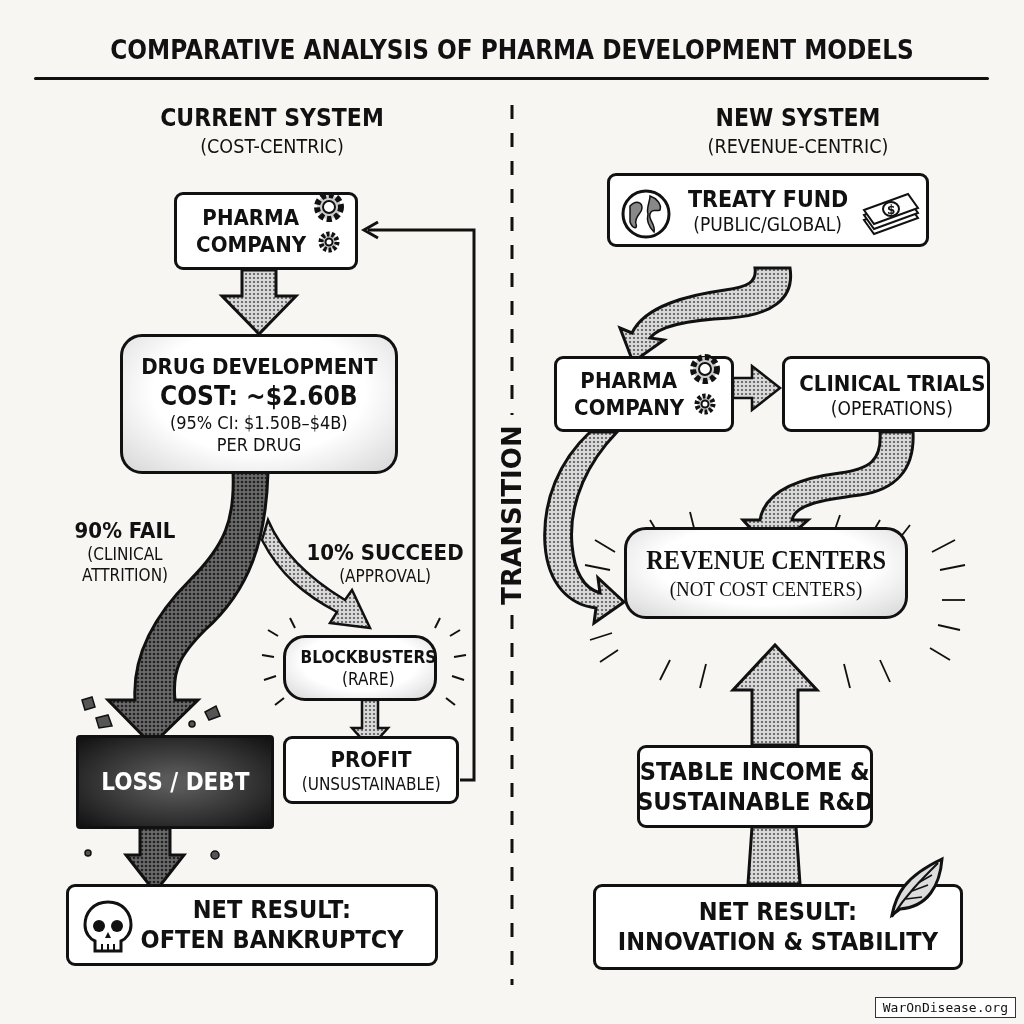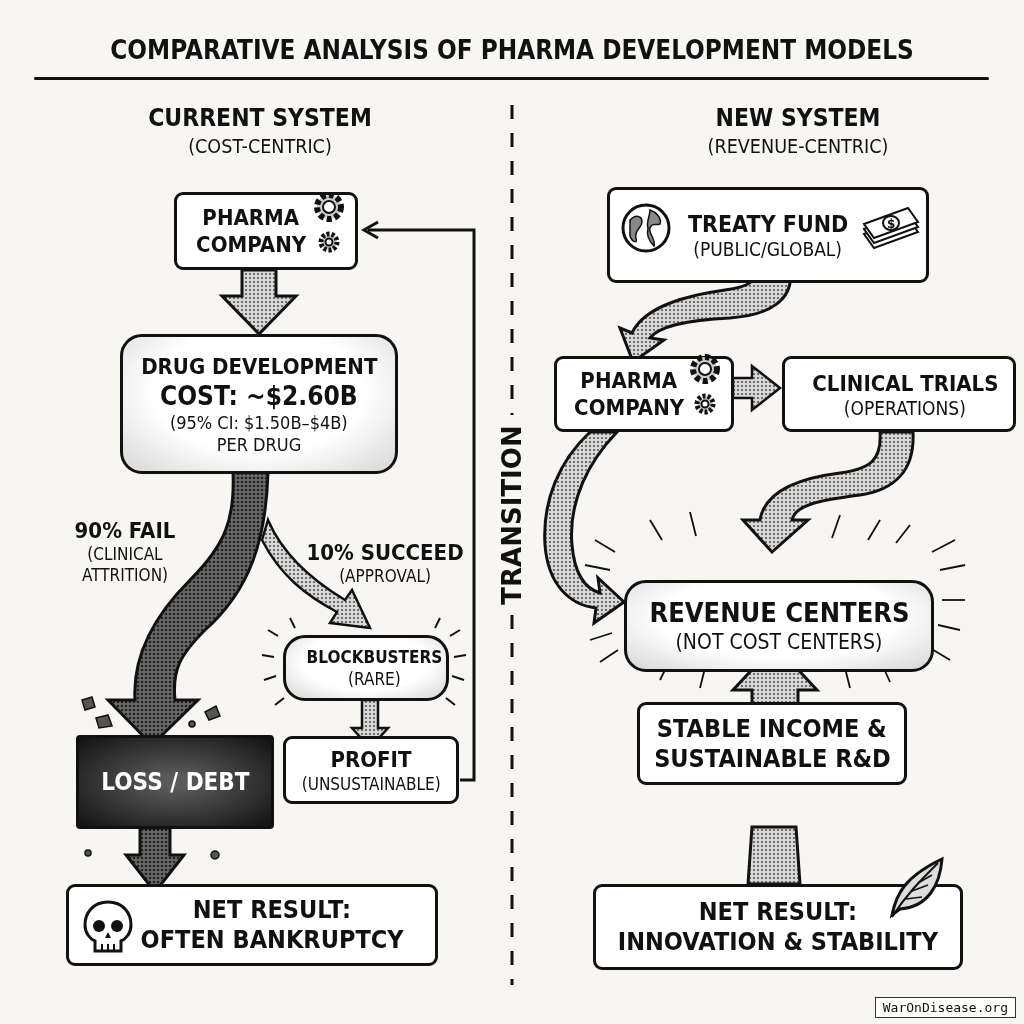--- a/index.html
+++ b/index.html
@@ -135,21 +135,21 @@
   </g>
 
   <path d="M752 745 V690 H733 L775 645 L817 690 H798 V745 Z" fill="url(#dots)" stroke="#111" stroke-width="3"></path>
 
   <path d="M752 827 H796 L800 884 H748 Z" fill="url(#dots)" stroke="#111" stroke-width="3"></path>
 </svg>
 
 <div class="abs title">COMPARATIVE ANALYSIS OF PHARMA DEVELOPMENT MODELS</div>
 <div class="abs title-rule"></div>
 
-<div class="abs" style="left:60px; width:400px; top:103px;">
+<div class="abs" style="left:72px; width:400px; top:103px;">
   <div class="col-head">CURRENT SYSTEM</div>
   <div class="col-sub">(COST-CENTRIC)</div>
 </div>
 
 <div class="abs" style="left:598px; width:400px; top:103px;">
   <div class="col-head">NEW SYSTEM</div>
   <div class="col-sub">(REVENUE-CENTRIC)</div>
 </div>
 
 <div class="box" style="left:174px; top:192px; width:184px; height:78px;">
@@ -176,21 +176,21 @@
   <div class="big">90% FAIL</div>
   <div class="small">(CLINICAL</div>
   <div class="small">ATTRITION)</div>
 </div>
 
 <div class="lbl" style="left:290px; width:190px; top:540px;">
   <div class="big">10% SUCCEED</div>
   <div class="small">(APPROVAL)</div>
 </div>
 
-<div class="box stone" style="left:283px; top:635px; width:166px; height:66px;padding-left:16px;">
+<div class="box stone" style="left:283px; top:635px; width:154px; height:66px;padding-left:16px;">
   <div class="l2" style="font-weight:bold;">BLOCKBUSTERS</div>
   <div class="l2">(RARE)</div>
 </div>
 
 <div class="box" style="left:283px; top:736px; width:176px; height:68px;">
   <div class="l1">PROFIT</div>
   <div class="l2">(UNSUSTAINABLE)</div>
 </div>
 
 <div class="box dark-stone" style="left:52px; top:735px; width:198px; height:94px; border-radius:4px;">
@@ -208,21 +208,21 @@
     <line x1="33" y1="45" x2="33" y2="52" stroke="#111" stroke-width="2"></line>
   </svg>
   <div class="l1" style="font-size:25px; line-height:30px; margin-left:40px;">NET RESULT:</div>
   <div class="l1" style="font-size:25px; line-height:30px; margin-left:40px;">OFTEN BANKRUPTCY</div>
 </div>
 
 <div class="abs transition">
   <span>TRANSITION</span>
 </div>
 
-<div class="box" style="left:607px; top:187px; width:322px; height:96px;">
+<div class="box" style="left:607px; top:173px; width:322px; height:74px;">
   <svg class="abs" style="left:10px; top:12px;" width="52" height="52" viewBox="0 0 52 52">
     <circle cx="26" cy="26" r="23" fill="#fff" stroke="#111" stroke-width="3"></circle>
     <path d="M10 18 C16 12 22 14 22 20 C22 26 14 28 16 36 C18 42 12 40 10 34 Z" fill="#888" stroke="#111" stroke-width="1.5"></path>
     <path d="M30 8 C36 10 42 16 40 22 C36 24 32 20 30 26 C28 32 36 36 34 44 C30 40 26 34 28 26 C26 20 30 14 30 8 Z" fill="#888" stroke="#111" stroke-width="1.5"></path>
   </svg>
   <div class="l1" style="font-size:23px;">TREATY FUND</div>
   <div class="l2" style="font-size:19px;">(PUBLIC/GLOBAL)</div>
   <svg class="abs" style="right:4px; top:8px;" width="62" height="58" viewBox="0 0 62 58">
     <g stroke="#111" stroke-width="2" fill="#fff">
       <polygon points="4,36 48,20 58,34 14,50"></polygon>
@@ -240,31 +240,31 @@
   <svg class="abs" style="right:6px; top:-10px;" width="44" height="80" viewBox="0 0 44 80">
     <g fill="#ccc" stroke="#111" stroke-width="2">
       <circle cx="24" cy="20" r="12" stroke-dasharray="5 3" stroke-width="6"></circle>
       <circle cx="24" cy="20" r="6" fill="#fff"></circle>
       <circle cx="24" cy="55" r="8" stroke-dasharray="3 2" stroke-width="5"></circle>
       <circle cx="24" cy="55" r="3.5" fill="#fff"></circle>
     </g>
   </svg>
 </div>
 
-<div class="box" style="left:782px; top:356px; width:234px; height:76px;padding-left:12px;">
+<div class="box" style="left:782px; top:356px; width:208px; height:76px;padding-left:12px;">
   <div class="l1">CLINICAL TRIALS</div>
   <div class="l2" style="font-size:19px;">(OPERATIONS)</div>
 </div>
 
-<div class="box stone" style="left:624px; top:580px; width:310px; height:92px;">
+<div class="box stone" style="left:624px; top:527px; width:284px; height:92px;font-family:Liberation Serif, serif;">
   <div class="l1" style="font-size:27px; line-height:32px;">REVENUE CENTERS</div>
   <div class="l2" style="font-size:21px; line-height:26px;">(NOT COST CENTERS)</div>
 </div>
 
-<div class="box" style="left:637px; top:702px; width:270px; height:83px;">
+<div class="box" style="left:637px; top:745px; width:236px; height:83px;">
   <div class="l1" style="font-size:25px; line-height:30px;">STABLE INCOME &amp;</div>
   <div class="l1" style="font-size:25px; line-height:30px;">SUSTAINABLE R&amp;D</div>
 </div>
 
 <div class="box" style="left:593px; top:884px; width:370px; height:86px;">
   <div class="l1" style="font-size:25px; line-height:30px;">NET RESULT:</div>
   <div class="l1" style="font-size:25px; line-height:30px;">INNOVATION &amp; STABILITY</div>
   <svg class="abs" style="right:14px; top:-32px; background:transparent;" width="64" height="66" viewBox="0 0 64 66">
     <path d="M10 60 C14 40 22 22 60 4 C58 30 46 52 18 54 Z" fill="#ddd" stroke="#111" stroke-width="3"></path>
     <path d="M10 62 C24 40 38 26 56 8" fill="none" stroke="#111" stroke-width="2"></path>

